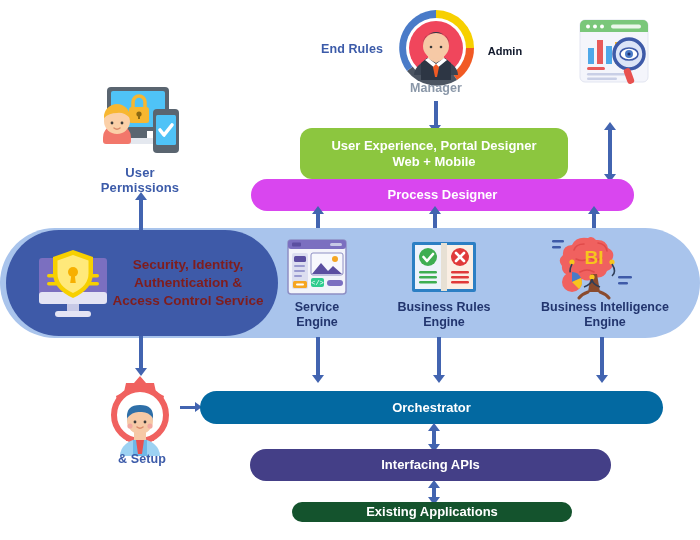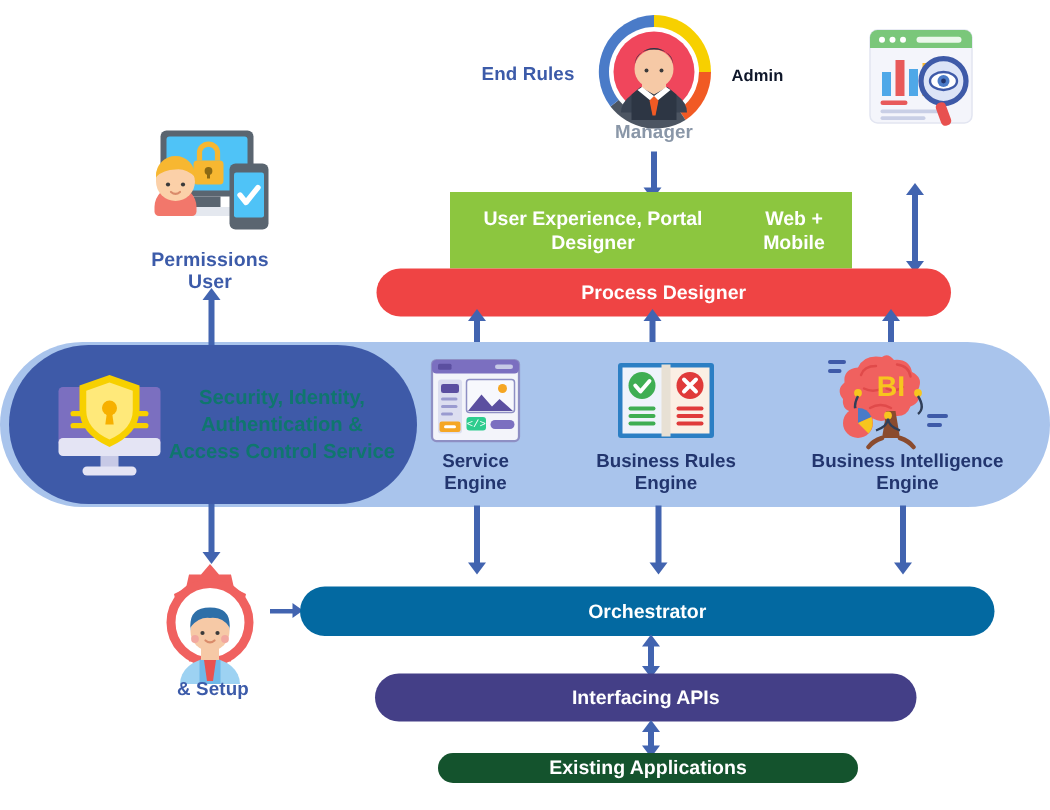--- a/index.html
+++ b/index.html
@@ -54,21 +54,21 @@
   #sec-band {
     position: absolute; left: 0; top: 228px; width: 700px; height: 110px;
     background: #A9C4EC; border-radius: 55px;
   }
   #sec-panel {
     position: absolute; left: 6px; top: 230px; width: 272px; height: 106px;
     background: #3E5AA8; border-radius: 53px;
   }
   #sec-text {
     position: absolute; left: 104px; top: 256px; width: 168px;
-    color: #0f766e; font-weight: bold; font-size: 13.5px;
+    color: #7f1d1d; font-weight: bold; font-size: 13.5px;
     text-align: center; line-height: 1.35;
   }
 
   .engine-cap {
     position: absolute; text-align: center;
     font-weight: bold; color: #22356E; font-size: 12.5px; line-height: 1.2;
   }
 
   svg { display: block; }
 </style>
@@ -97,22 +97,22 @@
       <path d="M8 53 a14 14 0 0 1 28 0 v3 a3 3 0 0 1 -3 3 h-22 a3 3 0 0 1 -3 -3 z" fill="#F2776B"></path>
       <circle cx="22" cy="36" r="13" fill="#FBD0A8"></circle>
       <path d="M9 36 a13 13 0 0 1 26 0 v-4 a13 13 0 0 0 -26 0 z" fill="#F7B731"></path>
       <path d="M9 33 a13 12 0 0 1 26 0 q-6 -6 -13 -5 q-8 0 -13 5 z" fill="#F7B731"></path>
       <circle cx="17" cy="38" r="1.4" fill="#3A3A3A"></circle>
       <circle cx="27" cy="38" r="1.4" fill="#3A3A3A"></circle>
       <path d="M19 43 q3 2.5 6 0" fill="none" stroke="#D98B6A" stroke-width="1.5" stroke-linecap="round"></path>
     </svg>
   </div>
   <div class="cap" style="left:60px; top:166px; width:160px; font-size:13px;">
+    <div>User</div>
     <div>Permissions</div>
-    <div>User</div>
   </div>
 
   <div class="abs" style="left:395px; top:7px;">
     <svg width="82" height="82" viewBox="0 0 82 82">
 
       <path d="M41 41 L41 3 A38 38 0 0 1 79 41 Z" fill="#F7D000"></path>
       <path d="M41 41 L79 41 A38 38 0 0 1 62 73 Z" fill="#F15A24"></path>
       <path d="M41 41 L62 73 A38 38 0 0 1 12 64 Z" fill="#4C5562"></path>
       <path d="M41 41 L12 64 A38 38 0 0 1 41 3 Z" fill="#4A7BC8"></path>
       <circle cx="41" cy="41" r="30" fill="#ffffff"></circle>
@@ -158,26 +158,26 @@
       <circle cx="51" cy="36" r="4" fill="#4A7BC8"></circle>
       <circle cx="51" cy="36" r="1.6" fill="#22356E"></circle>
       <rect x="47.5" y="50" width="7" height="16" rx="3" fill="#E8514F" transform="rotate(-20 51 58)"></rect>
     </svg>
   </div>
 
   <div class="ahead up" style="left:604px; top:122px;"></div>
   <div class="arrow-v" style="left:608px; top:128px; height:48px;"></div>
   <div class="ahead down" style="left:604px; top:174px;"></div>
 
-  <div class="bar" style="left:300px; top:128px; width:268px; height:51px; background:#8CC63F; border-radius:0; font-size:13px; flex-direction:row;">
+  <div class="bar" style="left:300px; top:128px; width:268px; height:51px; background:#8CC63F; border-radius:12px; font-size:13px; flex-direction:column;">
     <span>User Experience, Portal Designer</span>
     <span>Web + Mobile</span>
   </div>
 
-  <div class="bar" style="left:251px; top:179px; width:383px; height:32px; background:#ef4444; border-radius:16px; font-size:13px;">Process Designer</div>
+  <div class="bar" style="left:251px; top:179px; width:383px; height:32px; background:#d946ef; border-radius:16px; font-size:13px;">Process Designer</div>
 
   <div class="ahead up" style="left:312px; top:206px;"></div>
   <div class="arrow-v" style="left:316px; top:212px; height:20px;"></div>
   <div class="ahead down" style="left:312px; top:229px;"></div>
 
   <div class="ahead up" style="left:429px; top:206px;"></div>
   <div class="arrow-v" style="left:433px; top:212px; height:20px;"></div>
   <div class="ahead down" style="left:429px; top:229px;"></div>
 
   <div class="ahead up" style="left:588px; top:206px;"></div>

